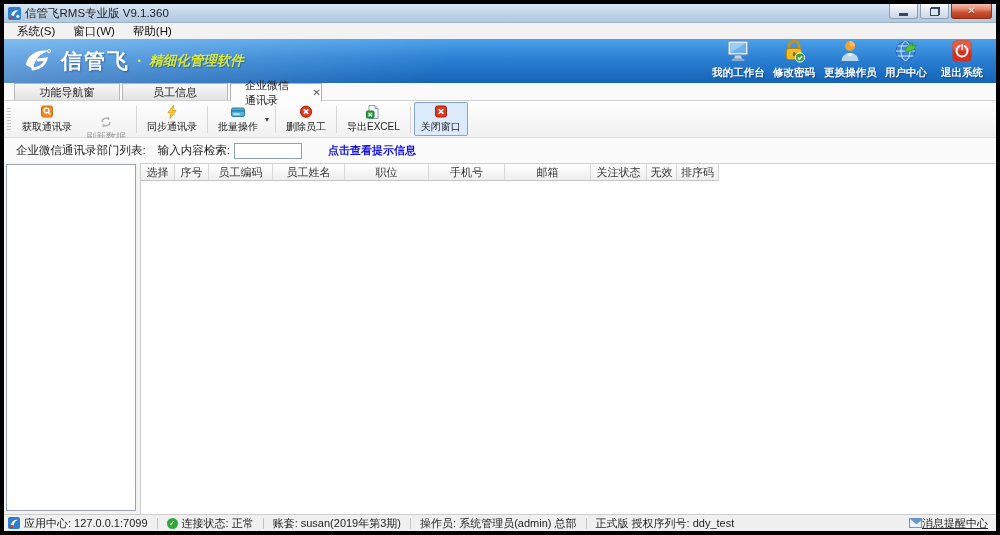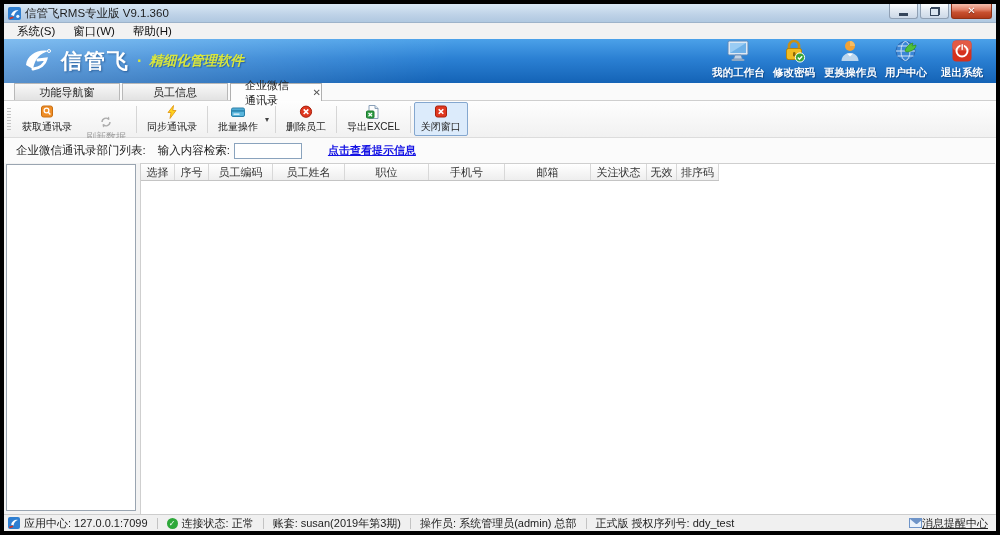--- a/index.html
+++ b/index.html
@@ -77,21 +77,21 @@
   .tsep { width:1px; height:27px; background:#d6d6d6; margin:0 3px; }
   .caret { font-size:8px; color:#444; margin:0 3px 0 0; cursor:pointer; }
 
   
   .filterrow { position:absolute; top:134px; left:0; right:0; height:25px; background:#fbfbfb;
     display:flex; align-items:center; padding-left:12px; font-size:11.5px; color:#1b1b1b; }
   .flabel2 { margin-left:12px; }
   .search-input { width:68px; height:16px; border:1px solid #8aa3bd; background:#fff;
     margin-left:4px; font-size:11px; padding:0 2px; outline:none; }
   .tip-link { margin-left:26px; color:#1412e4; font-weight:bold; font-size:11px;
-    text-decoration:underline; cursor:pointer; }
+    cursor:pointer; }
 
   
   .main { position:absolute; top:159px; left:0; right:0; bottom:17px; background:#f3f3f3; }
   .leftpanel { position:absolute; left:2px; top:1px; width:130px; bottom:3px; background:#fff;
     border:1px solid #9aa5b1; }
   .tablearea { position:absolute; left:136px; top:0; right:1px; bottom:0; background:#fff;
     border-left:1px solid #cfcfcf; border-top:1px solid #cfcfcf; }
   .thead { display:flex; height:17px; width:max-content;
     background:linear-gradient(#ffffff,#eeeeee); border-bottom:1px solid #c4c4c4;
     font-size:11px; color:#333; }

